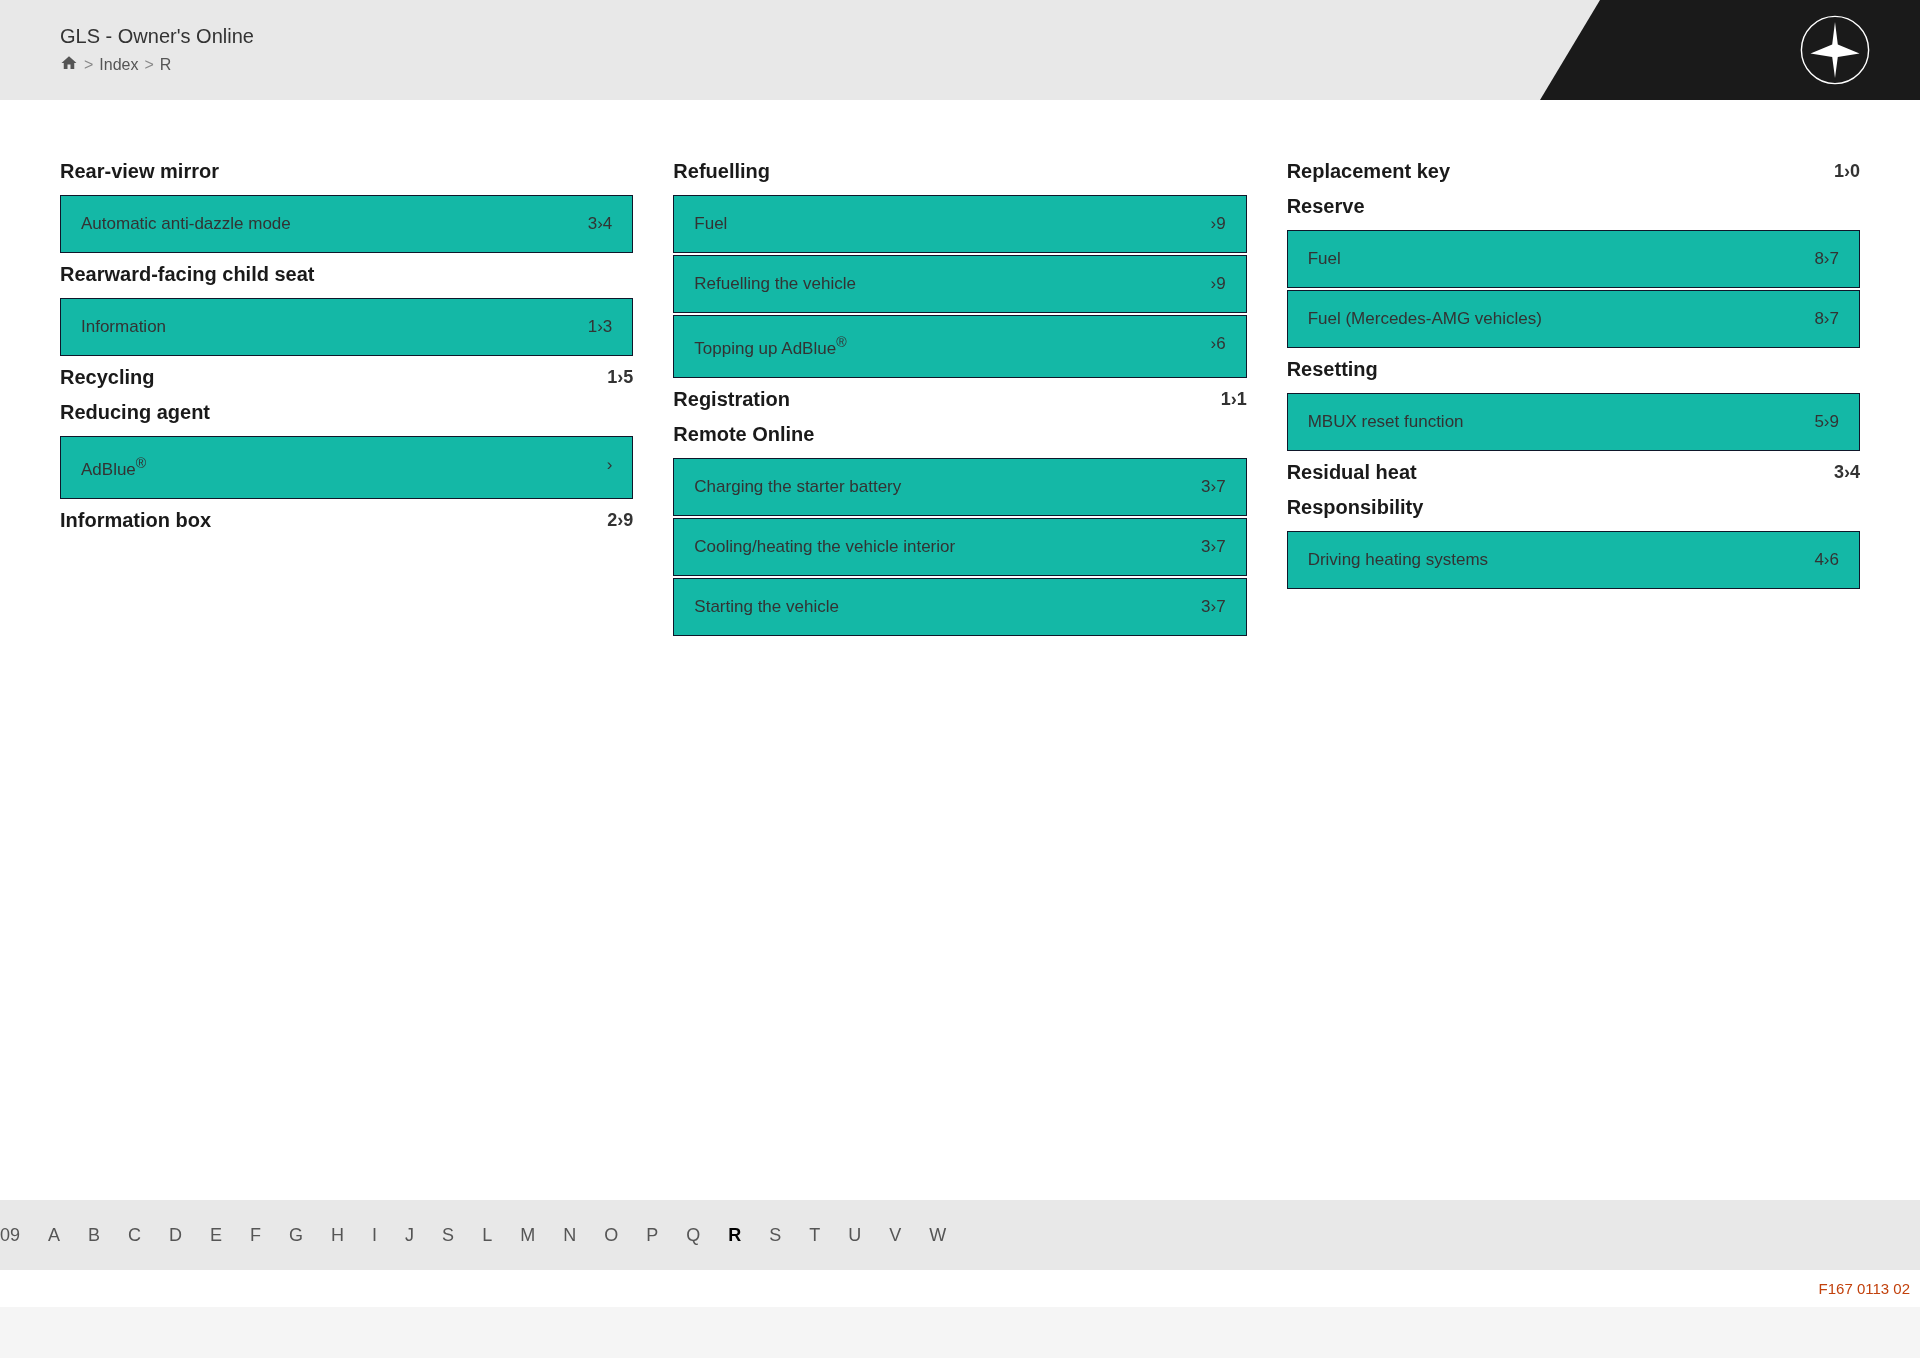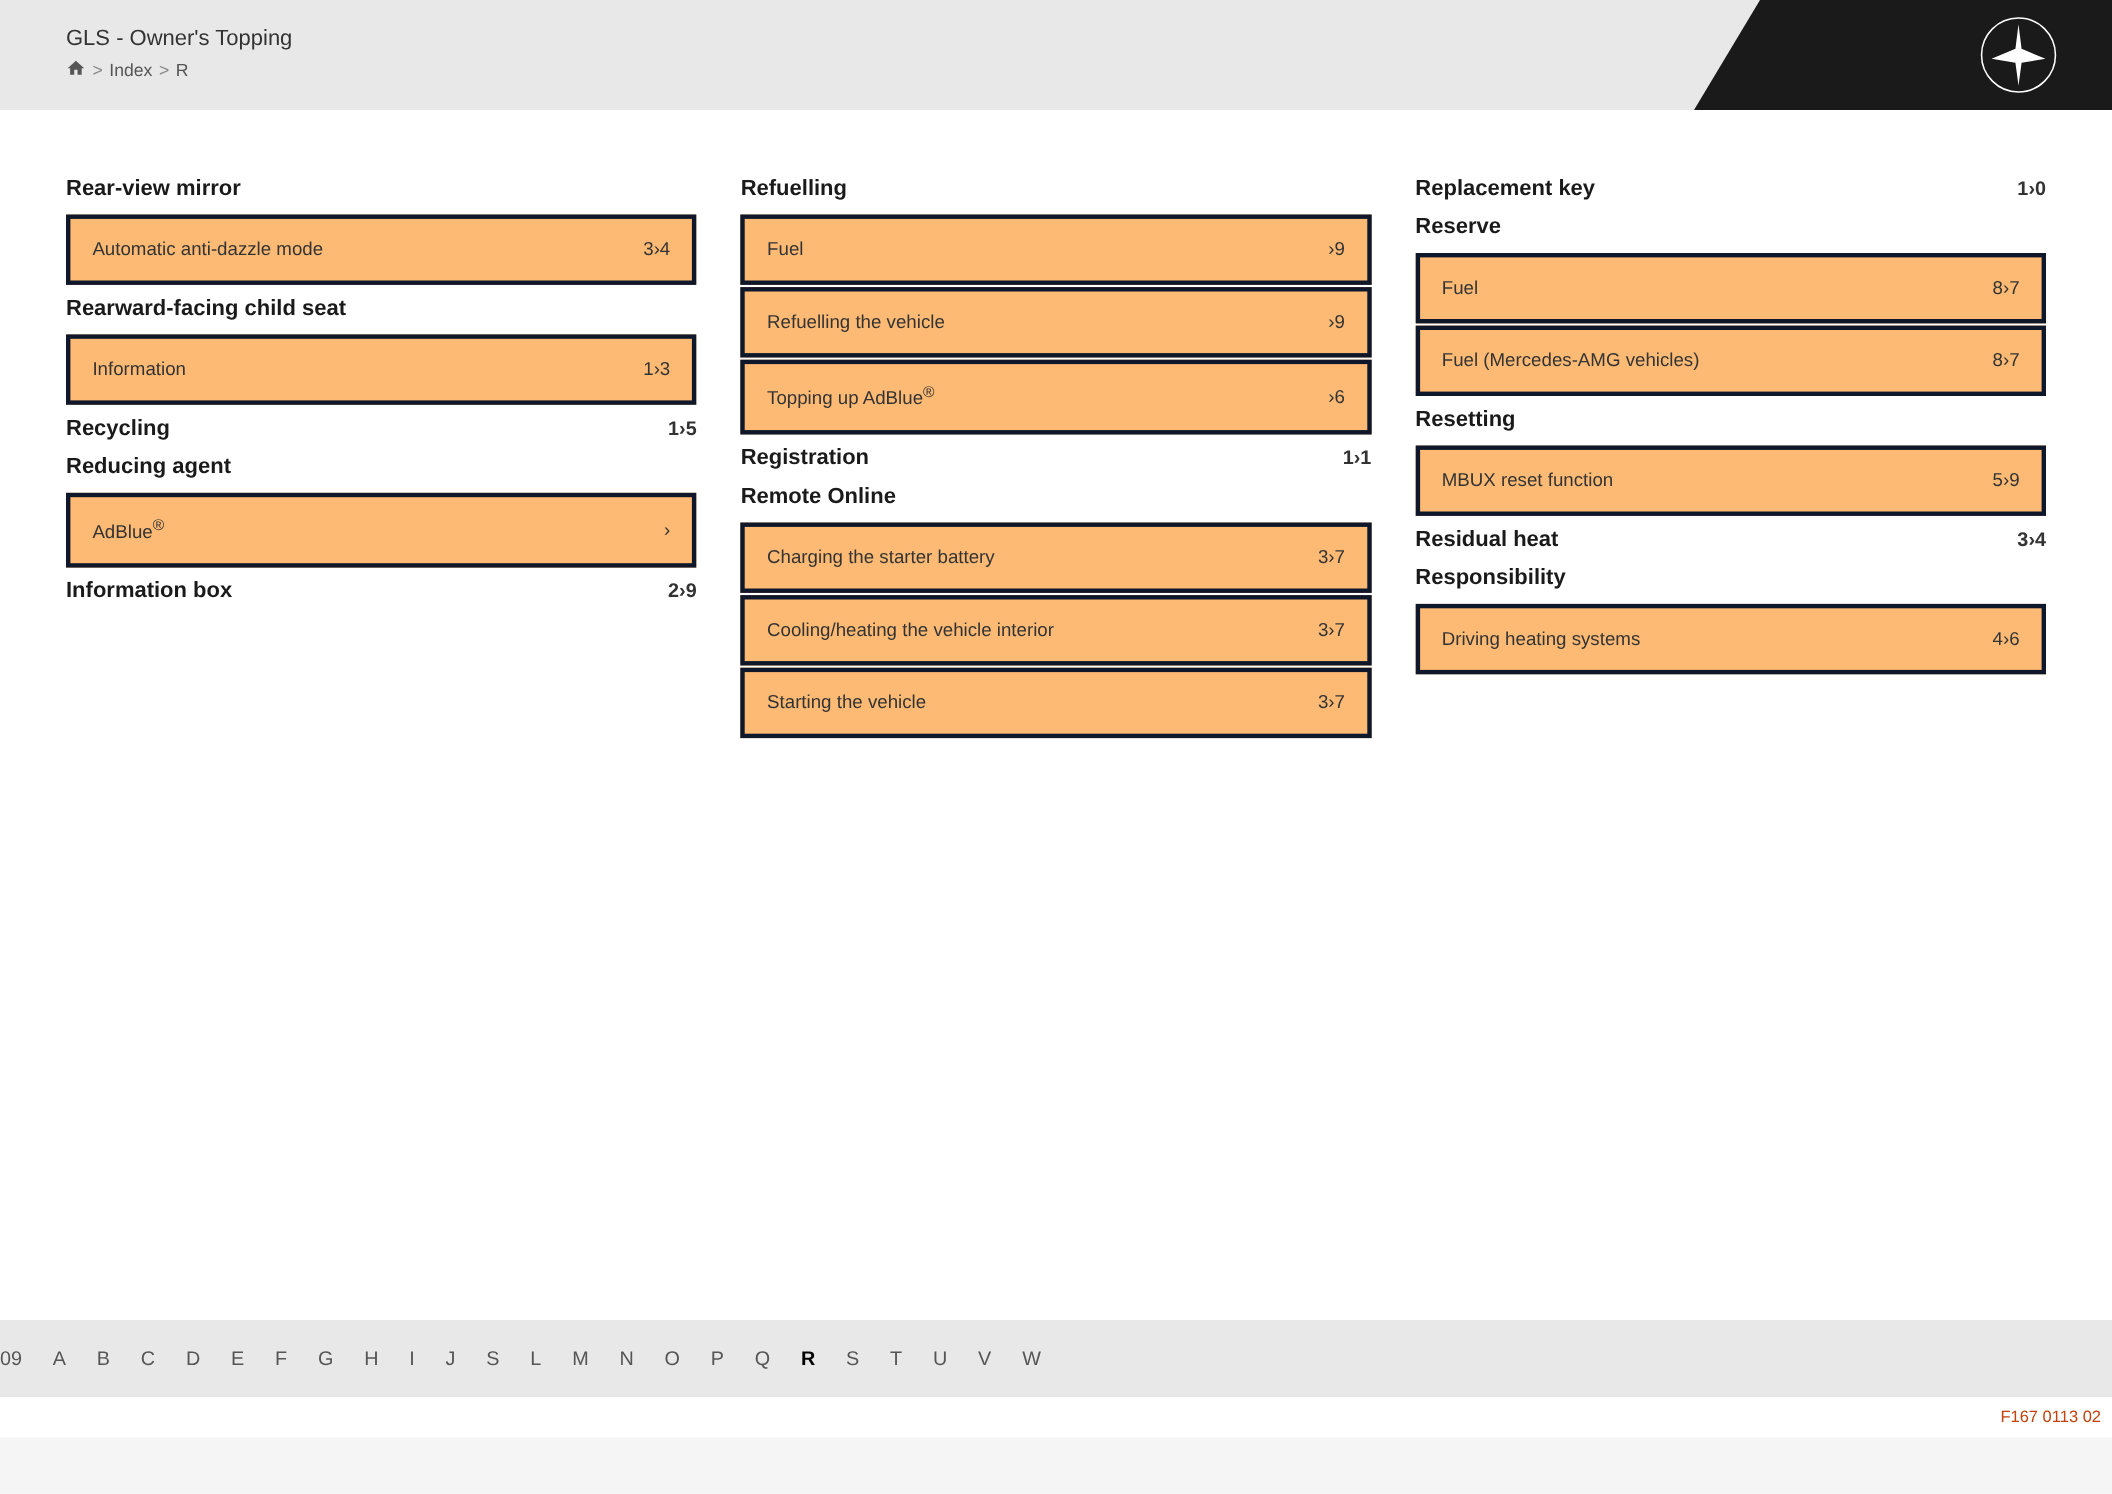--- a/index.html
+++ b/index.html
@@ -83,27 +83,27 @@
       margin-top: 0;
     }
     .section-heading-with-page {
       display: flex;
       justify-content: space-between;
       align-items: center;
     }
 
     
     .sub-item {
-      border: 4px solid #0f172a;
+      border: 1px solid #0f172a;
       padding: 18px 20px;
       display: flex;
       justify-content: space-between;
-      align-items: center;
+      align-items: flex-start;
       margin-bottom: 2px;
-      background: #fdba74;
+      background: #14b8a6;
     }
     .sub-item-label {
       font-size: 17px;
       color: #333;
     }
     .sub-item-page {
       font-size: 17px;
       color: #333;
       white-space: nowrap;
     }
@@ -145,21 +145,21 @@
     .col { }
     .section-block {
       margin-bottom: 10px;
     }
   </style>
 </head>
 <body>
 
 <div class="header">
   <div class="header-text">
-    <div class="header-title">GLS - Owner's Topping</div>
+    <div class="header-title">GLS - Owner's Online</div>
     <div class="breadcrumb">
       <span>
         <svg width="18" height="18" viewBox="0 0 24 24" fill="#555">
             <path d="M10 20v-6h4v6h5v-8h3L12 3 2 12h3v8z"></path>
           </svg>
       </span>
       <span class="breadcrumb-sep">&gt;</span>
       <span>Index</span>
       <span class="breadcrumb-sep">&gt;</span>
       <span>R</span>

